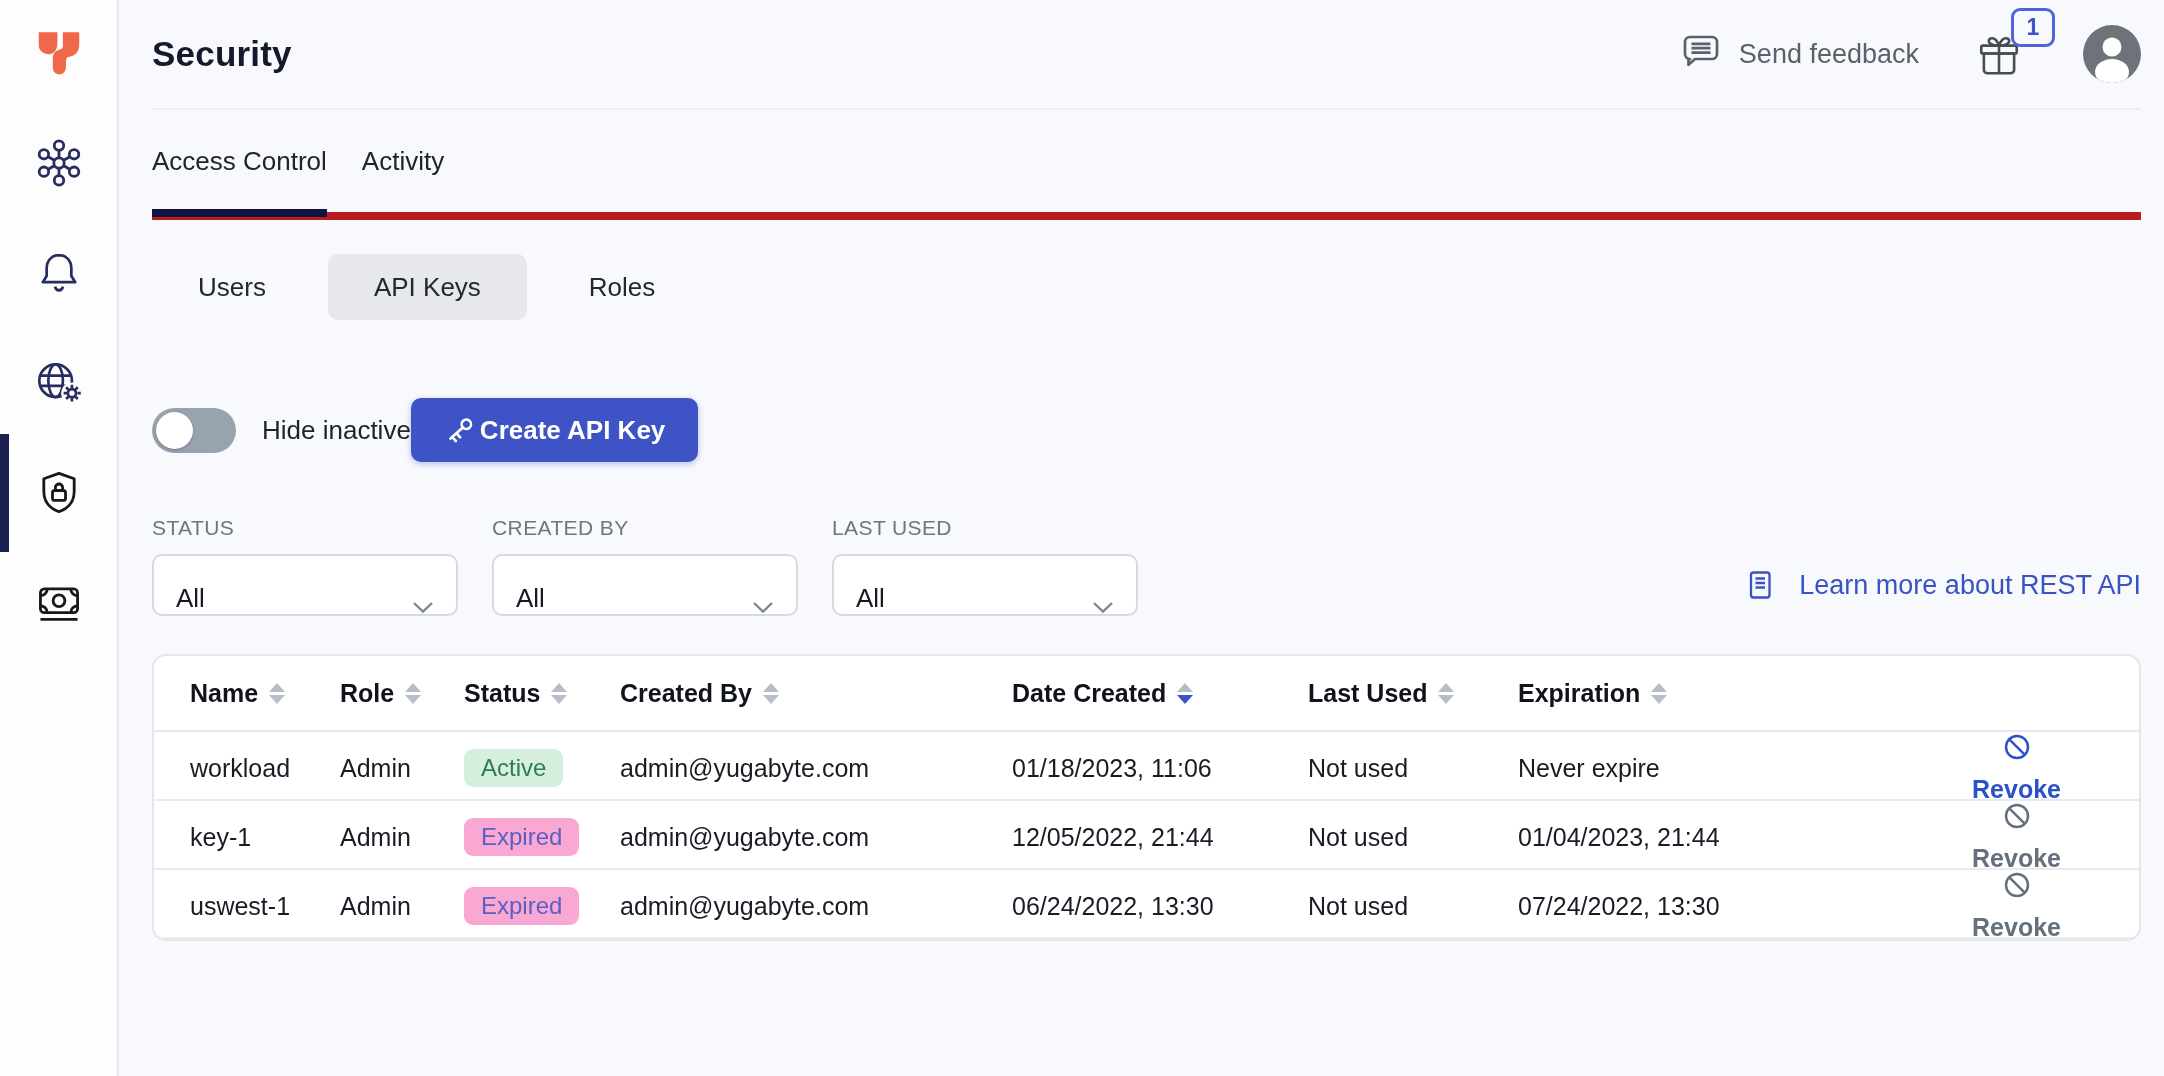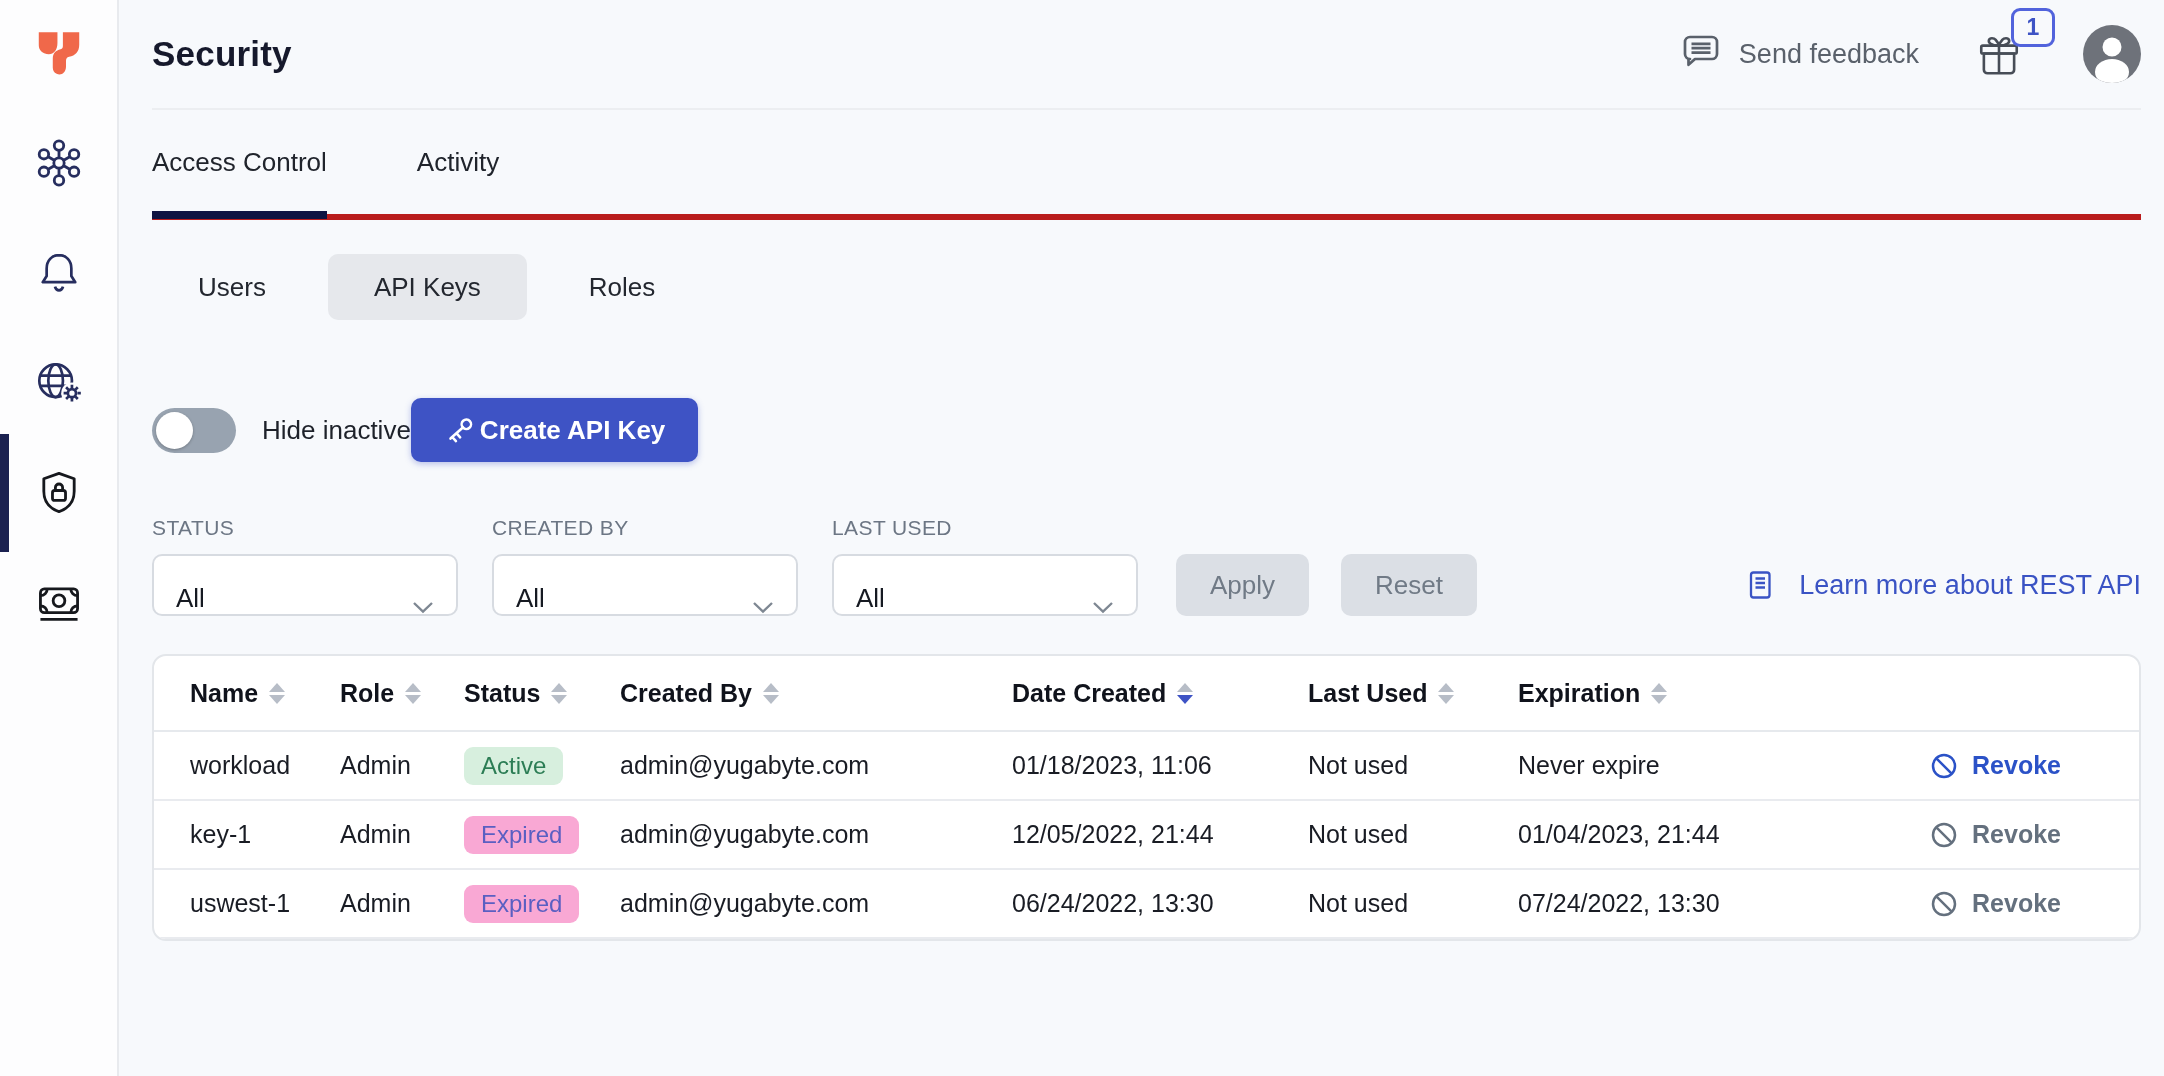--- a/index.html
+++ b/index.html
@@ -25,21 +25,21 @@
   .header-right { display:flex; align-items:center; }
   .feedback-btn { display:flex; align-items:center; gap:15px; color:#5A616B; font-size:27px; cursor:pointer; }
   .gift-wrap { position:relative; margin-left:56px; cursor:pointer; }
   .gift-badge {
     position:absolute; top:-22px; right:-32px; min-width:44px; text-align:center;
     border:3px solid #5263DC; border-radius:9px; background:#F8F9FC;
     color:#3E53C5; font-size:23px; font-weight:600; padding:3px 8px;
   }
   .avatar { margin-left:60px; cursor:pointer; line-height:0; }
   
-  .tabs-row { height:110px; display:flex; gap:90px; border-bottom:6px solid #b91c1c; }
+  .tabs-row { height:110px; display:flex; gap:35px; border-bottom:8px solid #b91c1c; }
   .tab { display:flex; align-items:center; font-size:26px; color:#20242C; position:relative; cursor:pointer; }
   .tab.active::after { content:""; position:absolute; left:0; right:0; bottom:-5px; height:8px; background:#0E1342; }
   
   .subtabs-row { margin-top:34px; display:flex; align-items:center; gap:16px; }
   .subtab { height:66px; display:flex; align-items:center; padding:0 46px; font-size:26px; color:#23272F; border-radius:10px; cursor:pointer; }
   .subtab.selected { background:#E6E8EC; }
   
   .controls-row { margin-top:78px; display:flex; align-items:center; justify-content:flex-start; }
   .toggle-group { display:flex; align-items:center; gap:26px; }
   .toggle { width:84px; height:45px; border-radius:23px; background:#98A3B0; position:relative; cursor:pointer; }
@@ -77,21 +77,21 @@
   .th { display:flex; align-items:center; gap:11px; font-size:25px; font-weight:700; color:#10131C; cursor:pointer; }
   .sort { display:flex; flex-direction:column; gap:3px; }
   .sort .up   { width:0; height:0; border-left:8px solid transparent; border-right:8px solid transparent; border-bottom:9px solid #B7BDC7; }
   .sort .down { width:0; height:0; border-left:8px solid transparent; border-right:8px solid transparent; border-top:9px solid #B7BDC7; }
   .sort.sort-desc .down { border-top-color:#3E53C5; }
   .trow { height:69px; border-bottom:2px solid #E9EBEF; font-size:25px; color:#191C24; }
   .trow:last-of-type { border-bottom:none; }
   .status-badge { justify-self:start; padding:5px 17px; border-radius:9px; font-size:24px; }
   .status-badge.status-active  { background:#D7EFDE; color:#2C7D55; }
   .status-badge.status-expired { background:#f9a8d4; color:#5A5FC2; }
-  .action { justify-self:end; display:flex; align-items:center; gap:13px; font-weight:600; font-size:25px; cursor:pointer; }
+  .action { justify-self:end; display:flex; align-items:center; gap:13px; font-weight:600; font-size:25px; cursor:pointer;flex-direction:column; }
   .action.action-primary { color:#2B52C7; }
   .action.action-muted   { color:#64707E; }
   
   .pagination { height:112px; display:flex; align-items:center; justify-content:flex-end; padding-right:78px; }
   .rpp-label { font-size:26px; color:#181B24; }
   .rpp-select { display:flex; align-items:center; gap:17px; margin-left:42px; font-size:26px; color:#181B24; cursor:pointer; }
   .pg-prev { margin-left:112px; cursor:pointer; line-height:0; }
   .pg-page { margin:0 36px; width:62px; height:66px; border-radius:16px; background:#DEE5F8; display:flex; align-items:center; justify-content:center; font-size:26px; color:#181B24; cursor:pointer; }
   .pg-next { cursor:pointer; line-height:0; }
   svg { display:block; }
@@ -256,24 +256,20 @@
     </div>
     <div class="filter-block">
       <div class="filter-label">LAST USED</div>
       <div class="select-box">
         <span>All</span>
         <svg width="22" height="14" viewBox="0 0 22 14" fill="none" stroke="#7E8792" stroke-width="2.4">
             <polyline points="2,3 11,11.5 20,3"></polyline>
           </svg>
       </div>
     </div>
-    <div class="btns">
-      <button class="ghost-btn">Apply</button>
-      <button class="ghost-btn">Reset</button>
-    </div>
     <div class="learn-more">
       <svg width="34" height="34" viewBox="0 0 34 34" fill="none" stroke="#3A53C4" stroke-width="2.3">
         <rect x="8" y="4.5" width="18.5" height="25" rx="2.5"></rect>
         <path d="M12.5 10.5h9.5M12.5 15h9.5M12.5 19.5h9.5"></path>
       </svg>
       <span>Learn more about REST API</span>
     </div>
   </div>
 
   <section class="card">

